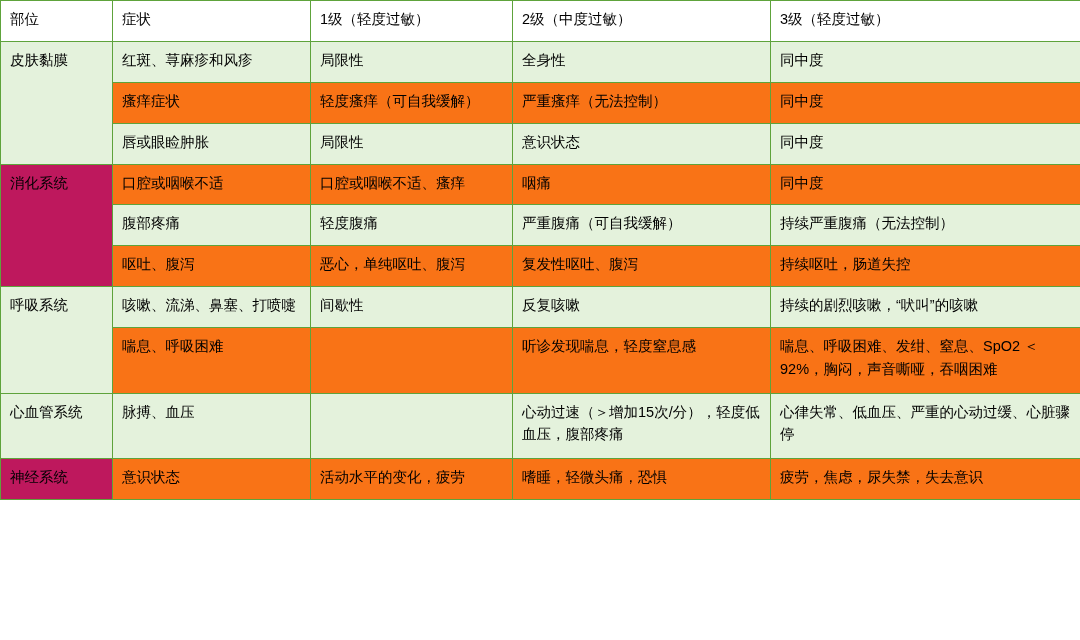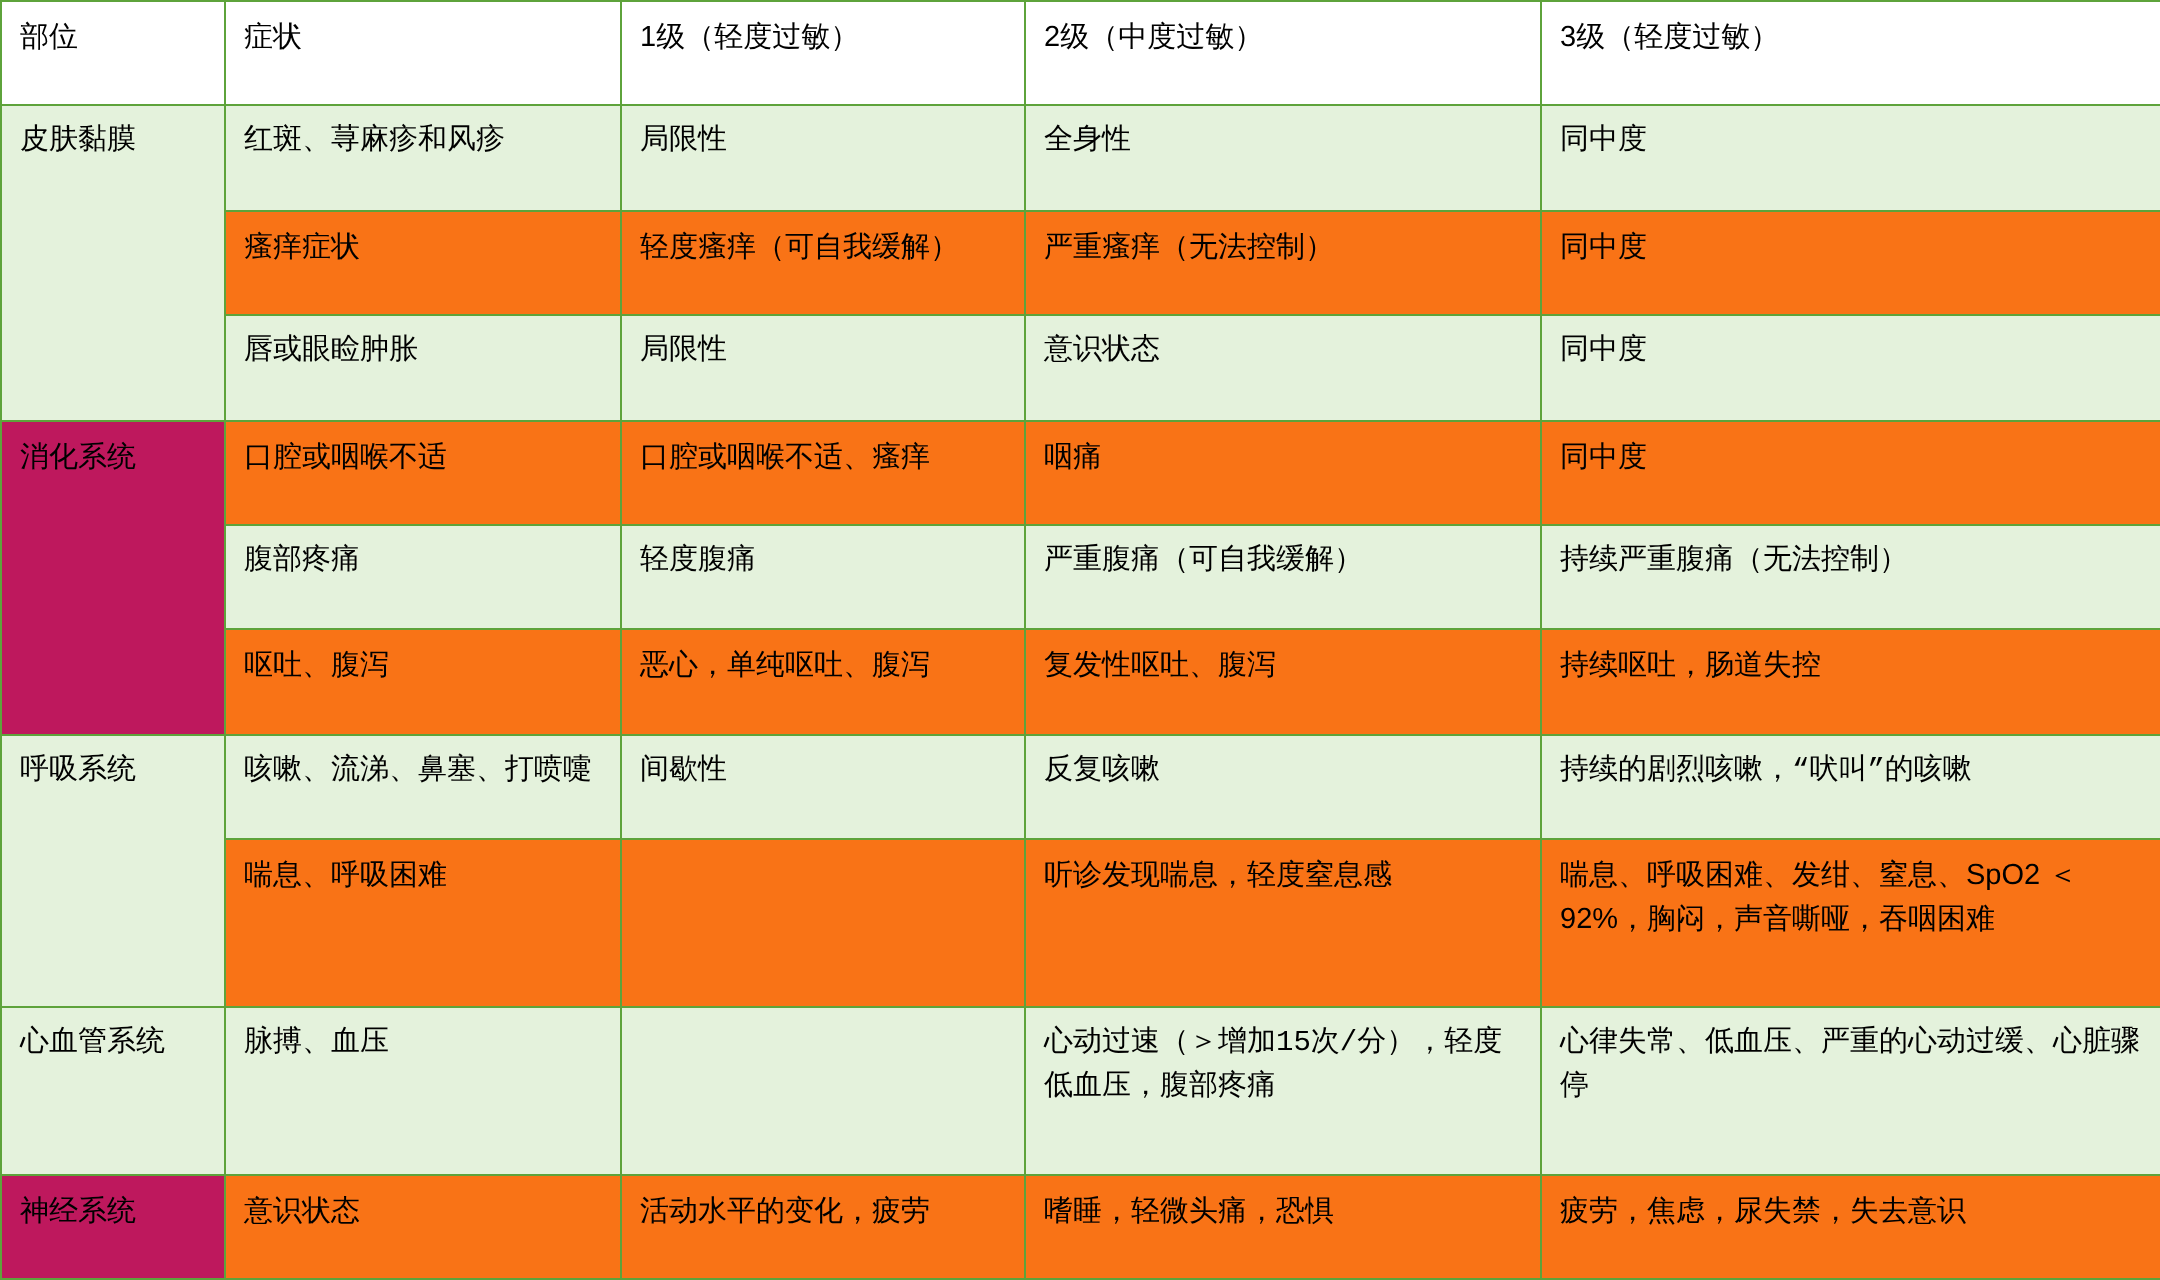--- a/index.html
+++ b/index.html
@@ -10,38 +10,38 @@
   body {
     width: 1080px;
     height: 640px;
     font-family: "Liberation Sans", sans-serif;
     color: #000000;
   }
   #grade-table {
     border-collapse: collapse;
     table-layout: fixed;
     width: 1080px;
-    height: 640px;
+    height: 500px;
   }
   #grade-table td {
     border: 1px solid #5ea33b;
     padding: 7px 8px 7px 9px;
     font-size: 14.5px;
     line-height: 1.55;
     vertical-align: top;
     word-break: break-word;
   }
   .col-site   { width: 112px; }
   .col-symp   { width: 198px; }
   .col-g1     { width: 202px; }
   .col-g2     { width: 258px; }
   .col-g3     { width: 310px; }
 
   tr.header td { background: #ffffff; }
-  td.tint { background: #e4f2dc; font-family: Liberation Mono, monospace; }
+  td.tint { background: #e4f2dc; }
   td.plain { background: #f97316; }
   td.site { background: #e4f2dc; vertical-align: top; }
   td.site.white { background: #be185d; }
 </style>
 </head>
 <body>
 
 <table id="grade-table">
   <colgroup>
     <col class="col-site">

